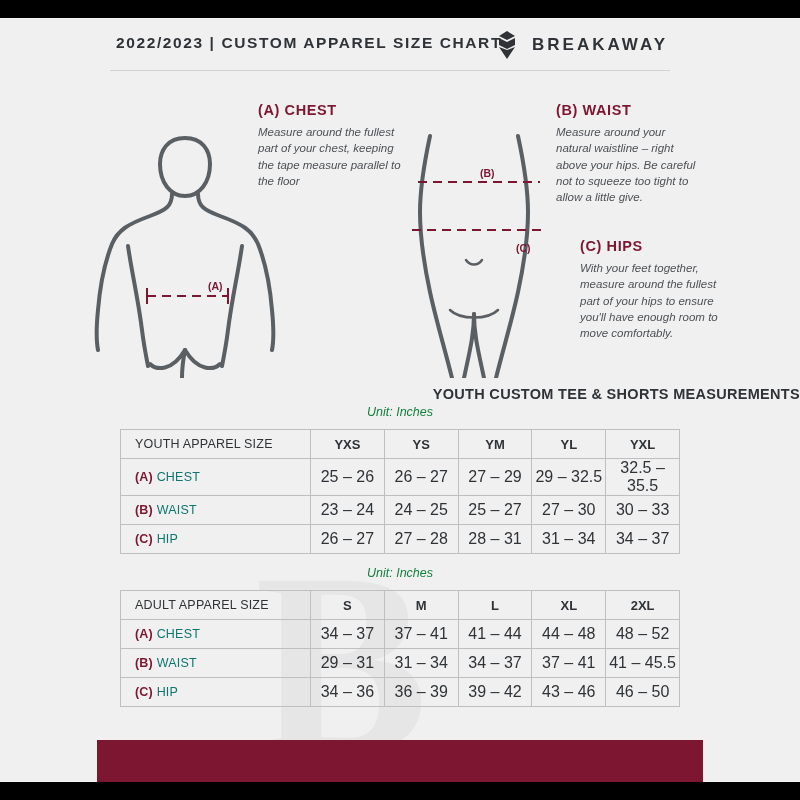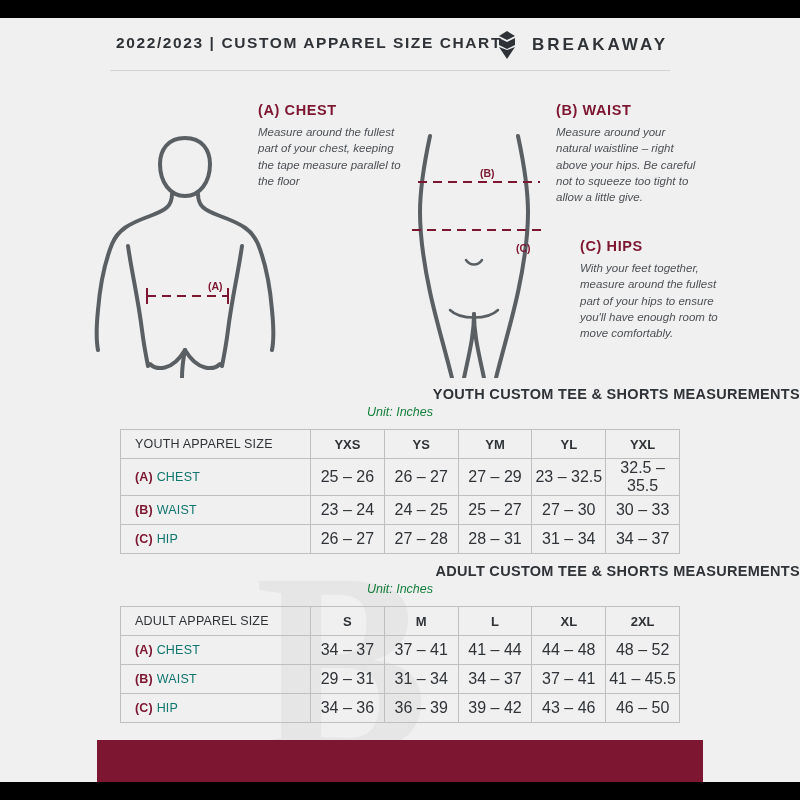--- a/index.html
+++ b/index.html
@@ -296,21 +296,21 @@
             <th>YL</th>
             <th>YXL</th>
           </tr>
         </thead>
         <tbody>
           <tr>
             <td class="rowhead"><span class="tag">(A)</span> <span class="lbl">CHEST</span></td>
             <td>25 – 26</td>
             <td>26 – 27</td>
             <td>27 – 29</td>
-            <td>23 – 32.5</td>
+            <td>29 – 32.5</td>
             <td>32.5 – 35.5</td>
           </tr>
           <tr>
             <td class="rowhead"><span class="tag">(B)</span> <span class="lbl">WAIST</span></td>
             <td>23 – 24</td>
             <td>24 – 25</td>
             <td>25 – 27</td>
             <td>27 – 30</td>
             <td>30 – 33</td>
           </tr>
@@ -320,21 +320,20 @@
             <td>27 – 28</td>
             <td>28 – 31</td>
             <td>31 – 34</td>
             <td>34 – 37</td>
           </tr>
         </tbody>
       </table>
     </div>
 
     <div class="tbl-wrap-adult">
-      <div class="section-head">ADULT CUSTOM TEE &amp; SHORTS MEASUREMENTS</div>
       <div class="section-sub">Unit: Inches</div>
       <table class="size-table">
         <thead>
           <tr>
             <th class="rowhead">ADULT APPAREL SIZE</th>
             <th>S</th>
             <th>M</th>
             <th>L</th>
             <th>XL</th>
             <th>2XL</th>

